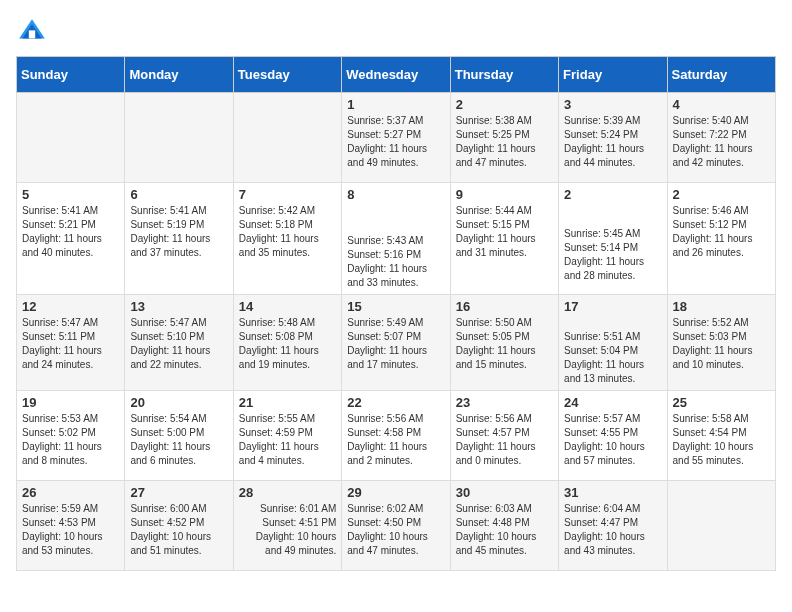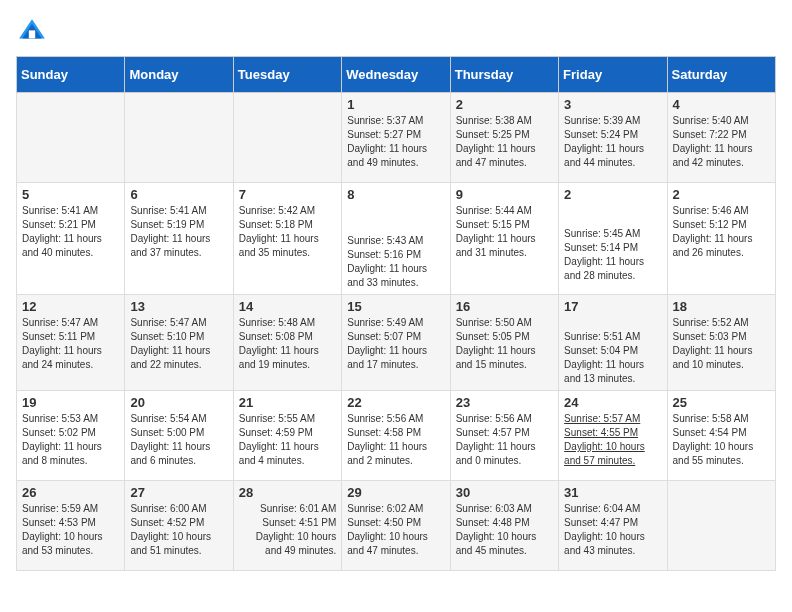--- a/index.html
+++ b/index.html
@@ -289,21 +289,21 @@
         </td>
         <td>
           <span class="day-number">23</span>
           <div class="day-info" style="white-space: pre-line;">Sunrise: 5:56 AM
 Sunset: 4:57 PM
 Daylight: 11 hours
 and 0 minutes.</div>
         </td>
         <td>
           <span class="day-number">24</span>
-          <div class="day-info" style="white-space: pre-line; text-decoration: underline;">Sunrise: 5:57 AM
+          <div class="day-info" style="white-space: pre-line;">Sunrise: 5:57 AM
 Sunset: 4:55 PM
 Daylight: 10 hours
 and 57 minutes.</div>
         </td>
         <td>
           <span class="day-number">25</span>
           <div class="day-info" style="white-space: pre-line;">Sunrise: 5:58 AM
 Sunset: 4:54 PM
 Daylight: 10 hours
 and 55 minutes.</div>

